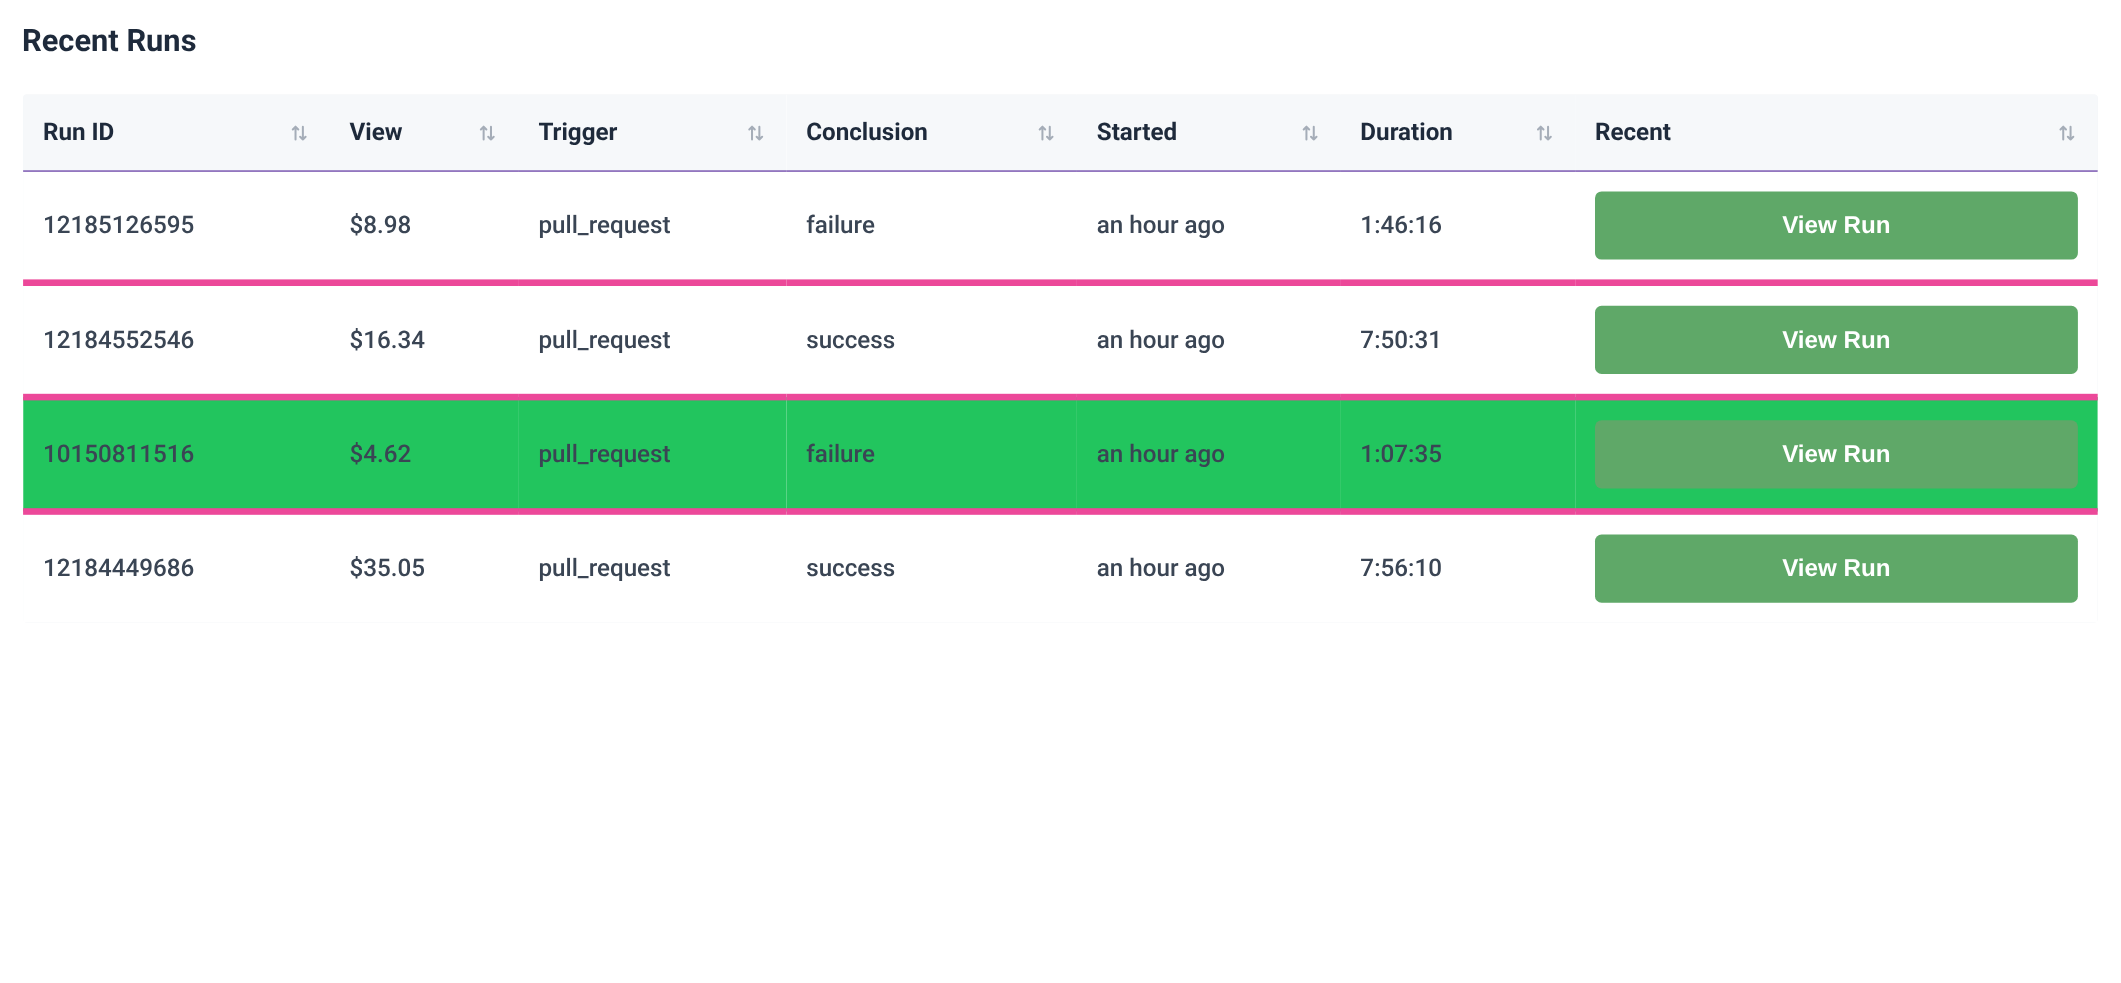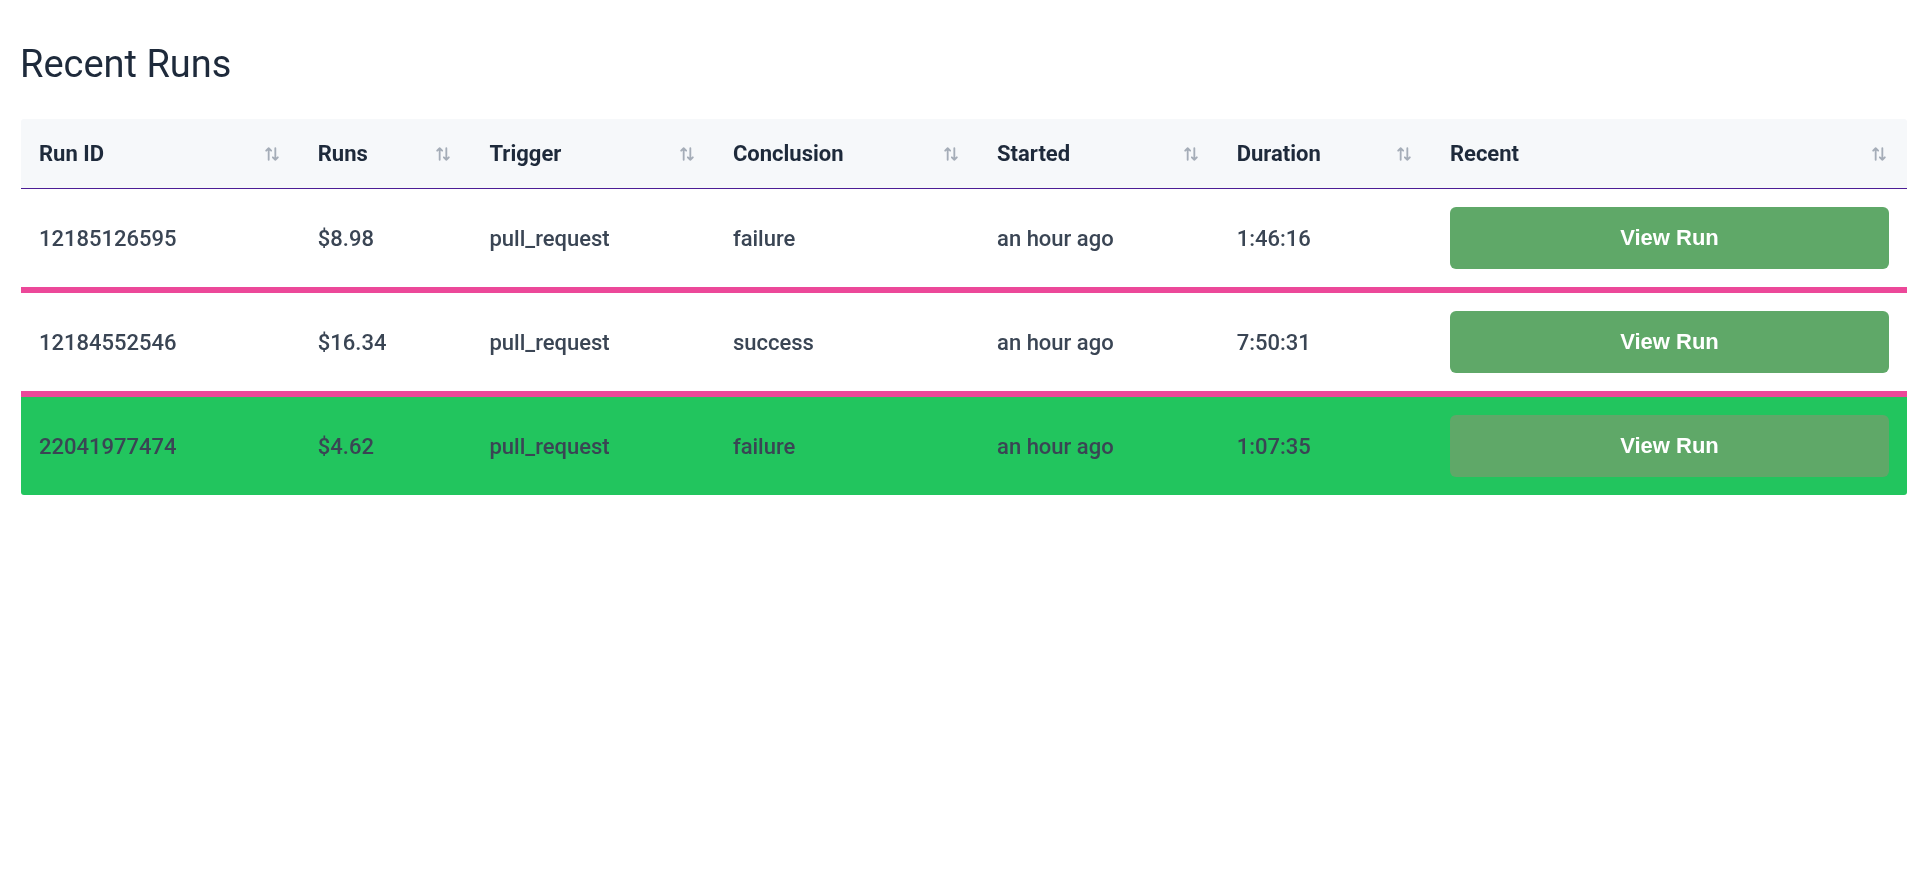--- a/index.html
+++ b/index.html
@@ -7,25 +7,25 @@
       margin: 0;
       padding: 0;
     }
     body {
       font-family: -apple-system, BlinkMacSystemFont, "Segoe UI", Roboto, "Helvetica Neue", Arial, sans-serif;
       color: #283444;
       background: #ffffff;
       padding: 20px;
     }
     .page-title {
-      font-size: 38px;
-      font-weight: 400;
+      font-size: 28px;
+      font-weight: 700;
       color: #1e2a3b;
       margin-bottom: 32px;
-      margin-top: 22px;
+      margin-top: 0;
     }
     .table {
       width: 100%;
       border-collapse: collapse;
       border: 1px solid #e7ebef;
       border-radius: 4px;
       overflow: hidden;
     }
     .table thead tr {
       background: #f6f8fa;
@@ -113,21 +113,21 @@
           <span class="sort-icon">
             <svg viewBox="0 0 24 24">
                 <path d="M8 5l0 14M8 5l-3 3M8 5l3 3"></path>
                 <path d="M16 19l0 -14M16 19l-3 -3M16 19l3 -3"></path>
               </svg>
           </span>
         </div>
       </th>
       <th class="col-cost">
         <div class="th-inner">
-          <span>Runs</span>
+          <span>View</span>
           <span class="sort-icon">
             <svg viewBox="0 0 24 24">
                 <path d="M8 5l0 14M8 5l-3 3M8 5l3 3"></path>
                 <path d="M16 19l0 -14M16 19l-3 -3M16 19l3 -3"></path>
               </svg>
           </span>
         </div>
       </th>
       <th class="col-trigger">
         <div class="th-inner">
@@ -203,24 +203,35 @@
       <td>$16.34</td>
       <td>pull_request</td>
       <td>success</td>
       <td>an hour ago</td>
       <td>7:50:31</td>
       <td class="actions-cell">
         <button class="view-btn">View Run</button>
       </td>
     </tr>
     <tr>
-      <td>22041977474</td>
+      <td>10150811516</td>
       <td>$4.62</td>
       <td>pull_request</td>
       <td>failure</td>
       <td>an hour ago</td>
       <td>1:07:35</td>
+      <td class="actions-cell">
+        <button class="view-btn">View Run</button>
+      </td>
+    </tr>
+    <tr>
+      <td>12184449686</td>
+      <td>$35.05</td>
+      <td>pull_request</td>
+      <td>success</td>
+      <td>an hour ago</td>
+      <td>7:56:10</td>
       <td class="actions-cell">
         <button class="view-btn">View Run</button>
       </td>
     </tr>
   </tbody>
 </table>
 
 </body></html>

